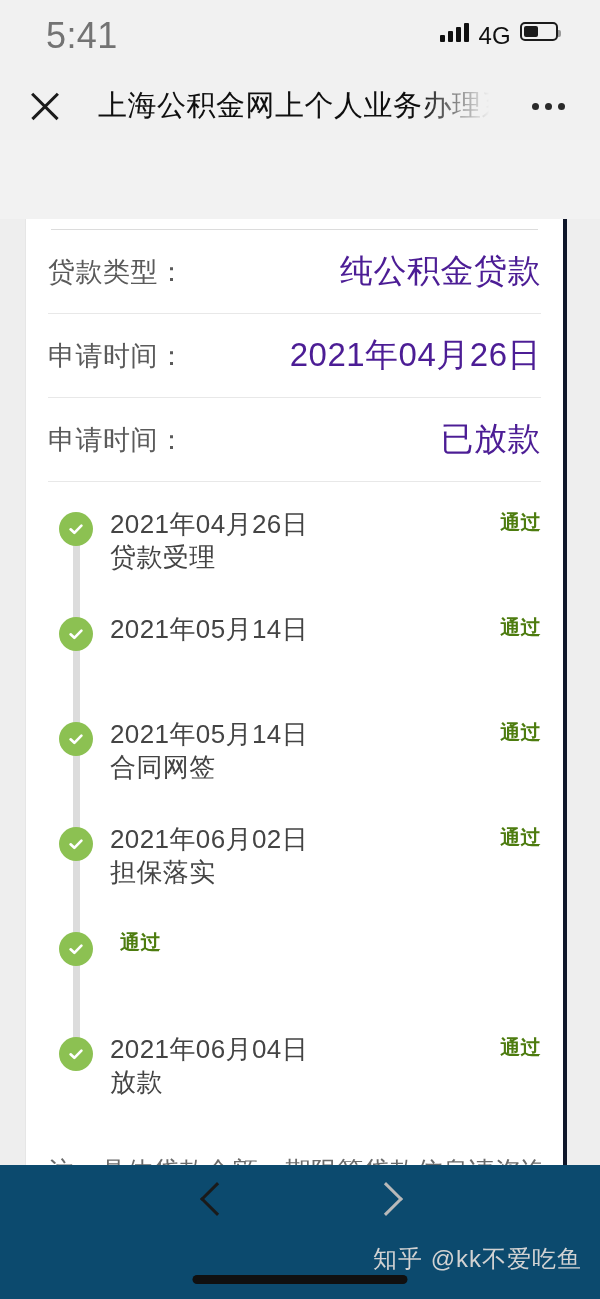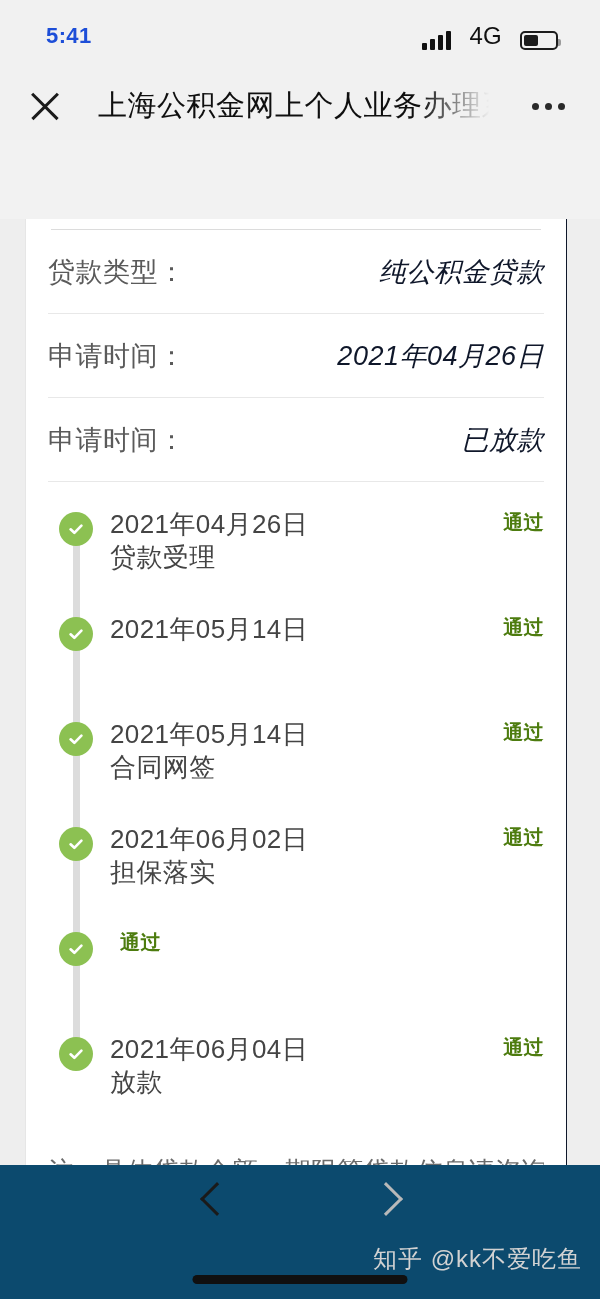--- a/index.html
+++ b/index.html
@@ -19,24 +19,24 @@
   
   .statusbar {
     position: absolute; top: 0; left: 0;
     width: 600px; height: 72px;
     background: #f1f1f1;
     display: flex; align-items: center;
     justify-content: space-between;
     padding: 0 42px 0 46px;
   }
   .status-time {
-    font-size: 22px; font-weight: bold; color: #1d4ed8;
+    font-size: 36px; font-weight: normal; color: #737373;
     letter-spacing: 0.4px;
   }
-  .status-right { display: flex; align-items: flex-end; gap: 18px; }
+  .status-right { display: flex; align-items: flex-start; gap: 9px; }
   .signal { display: flex; align-items: flex-end; gap: 3px; height: 20px; }
   .signal i { display:block; width: 5px; background: #111; border-radius: 1px; }
   .signal i:nth-child(1) { height: 7px; }
   .signal i:nth-child(2) { height: 11px; }
   .signal i:nth-child(3) { height: 15px; }
   .signal i:nth-child(4) { height: 19px; }
   .net-label { font-size: 24px; color: #111; font-weight: 500; letter-spacing: .3px; }
   .battery {
     position: relative; width: 38px; height: 19px;
     border: 2px solid #1c1c1c; border-radius: 5px; padding: 2px;
@@ -114,37 +114,37 @@
     position: absolute; top: 219px; left: 0;
     width: 600px; height: 946px;
     background: #eeeeee;
     overflow: hidden;
   }
   .card {
     position: absolute; top: 0; left: 25px;
     width: 542px; min-height: 946px;
     background: #ffffff;
     border-left: 1px solid #e6e6e6;
-    border-right: 1px solid #0f172a;
+    border-right: 4px solid #0f172a;
   }
   .card-inner { padding: 0 22px; }
   .top-rule {
     height: 1px; background: #dcdcdc;
     margin: 10px 3px 0 3px;
   }
 
   
   .info-row {
     display: flex; align-items: center; justify-content: space-between;
     height: 84px;
     border-bottom: 1px solid #e8e8e8;
   }
   .info-row:first-of-type { border-top: none; }
   .info-label { font-size: 27px; color: #5a5a5a; letter-spacing: .5px; }
-  .info-value { font-size: 27px; color: #0f172a; letter-spacing: .5px; font-style: italic; }
+  .info-value { font-size: 33px; color: #4c1d95; letter-spacing: .5px; }
 
   
   .timeline { position: relative; padding-top: 26px; }
   .tl-item {
     position: relative; display: flex; align-items: flex-start;
     min-height: 105px; padding-left: 62px;
   }
   .tl-dot {
     position: absolute; left: 11px; top: 4px;
     width: 34px; height: 34px; border-radius: 50%;

